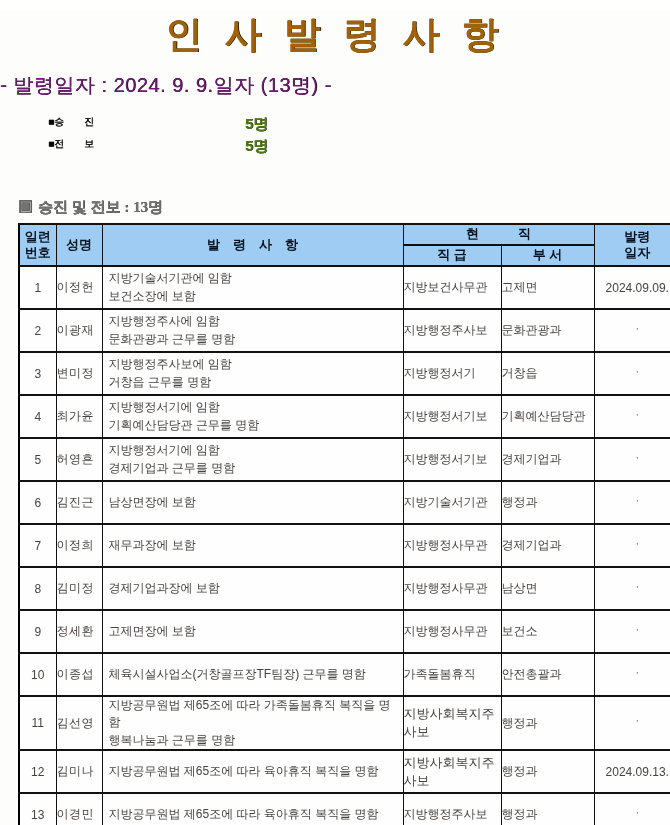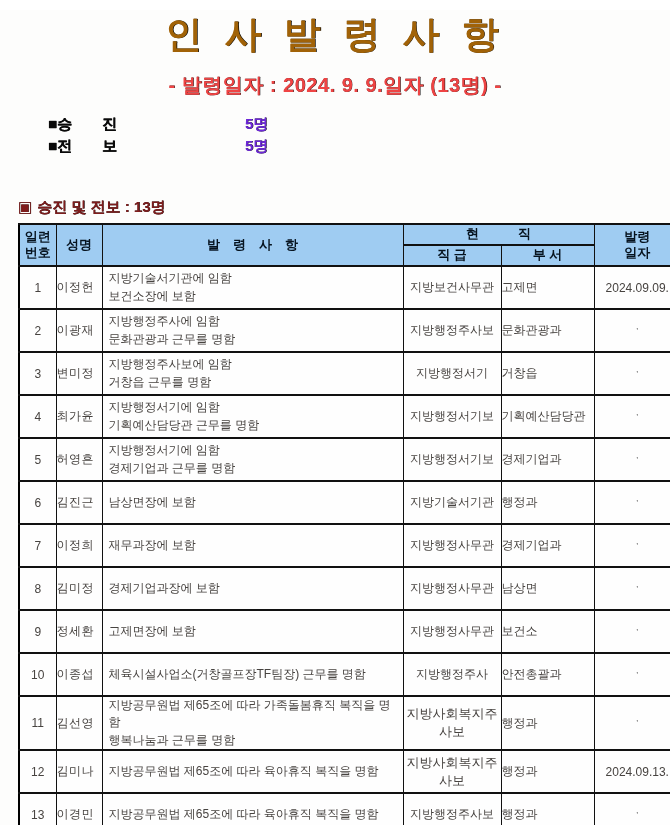--- a/index.html
+++ b/index.html
@@ -16,46 +16,46 @@
     margin-top: 10px;
     text-align: center;
     font-size: 37px;
     font-weight: 900;
     letter-spacing: 6px;
     color: #a16207;
     text-shadow: 0.6px 0 0 #0a0a0a;
   }
   .doc-subtitle {
     margin-top: 12px;
-    text-align: center;
+    text-align: left;
     font-size: 20px;
-    font-weight: 700;
+    font-weight: 400;
     letter-spacing: 0.5px;
-    color: #ef4444;
+    color: #701a75;
     text-shadow: 0.4px 0 0 #0a0a0a;
   }
 
   .summary { margin-top: 16px; }
   .summary-line { position: relative; height: 22px; }
   .summary-label {
     position: absolute; left: 48px; top: 0;
-    font-size: 15px; font-weight: 700;
+    font-size: 10px; font-weight: 400;
     color: #0a0a0a; text-shadow: 0.4px 0 0 #0a0a0a;
     white-space: pre;
   }
   .summary-value {
     position: absolute; left: 245px; top: 0;
     font-size: 15px; font-weight: 900;
-    color: #6d28d9; text-shadow: 0.4px 0 0 #0a0a0a;
+    color: #4d7c0f; text-shadow: 0.4px 0 0 #0a0a0a;
   }
 
   .section-head {
     position: absolute; left: 18px; top: 188px;
     font-size: 15px; font-weight: 800;
-    color: #7f1d1d; text-shadow: 0.3px 0 0 #0a0a0a;
+    color: #737373; text-shadow: 0.3px 0 0 #0a0a0a; font-family: Liberation Serif, serif;
   }
   .section-marker { margin-right: 5px; }
 
   table.appt {
     position: absolute; left: 18px; top: 213px;
     width: 662px;
     border-collapse: collapse;
     table-layout: fixed;
   }
   table.appt col.c-no   { width: 37px; }
@@ -90,21 +90,21 @@
   tbody td {
     height: 43px;
     font-size: 12px;
     color: #474340;
     vertical-align: middle;
     background: #fefefe;
   }
   td.cell-no   { text-align: center; font-size: 12px; }
   td.cell-name { text-align: left; letter-spacing: 0.5px; }
   td.cell-act  { text-align: left; padding-left: 6px; white-space: pre-line; line-height: 1.45; }
-  td.cell-rank { text-align: center; }
+  td.cell-rank { text-align: left; }
   td.cell-rank.small { font-size: 13px; }
   td.cell-dept { }
   td.cell-date { text-align: center; white-space: nowrap; }
   td.cell-date.ditto { font-size: 9px; color: #6a6a6a; }
 </style>
 </head>
 <body>
 
 <div class="page">
 
@@ -234,21 +234,21 @@
     <td class="cell-act">고제면장에 보함</td>
     <td class="cell-rank">지방행정사무관</td>
     <td class="cell-dept">보건소</td>
     <td class="cell-date ditto">’</td>
   </tr>
 
   <tr>
     <td class="cell-no">10</td>
     <td class="cell-name">이종섭</td>
     <td class="cell-act">체육시설사업소(거창골프장TF팀장) 근무를 명함</td>
-    <td class="cell-rank">지방행정주사</td>
+    <td class="cell-rank">가족돌봄휴직</td>
     <td class="cell-dept">안전총괄과</td>
     <td class="cell-date ditto">’</td>
   </tr>
 
   <tr>
     <td class="cell-no">11</td>
     <td class="cell-name">김선영</td>
     <td class="cell-act">지방공무원법 제65조에 따라 가족돌봄휴직 복직을 명함
 행복나눔과 근무를 명함</td>
     <td class="cell-rank small">지방사회복지주사보</td>

